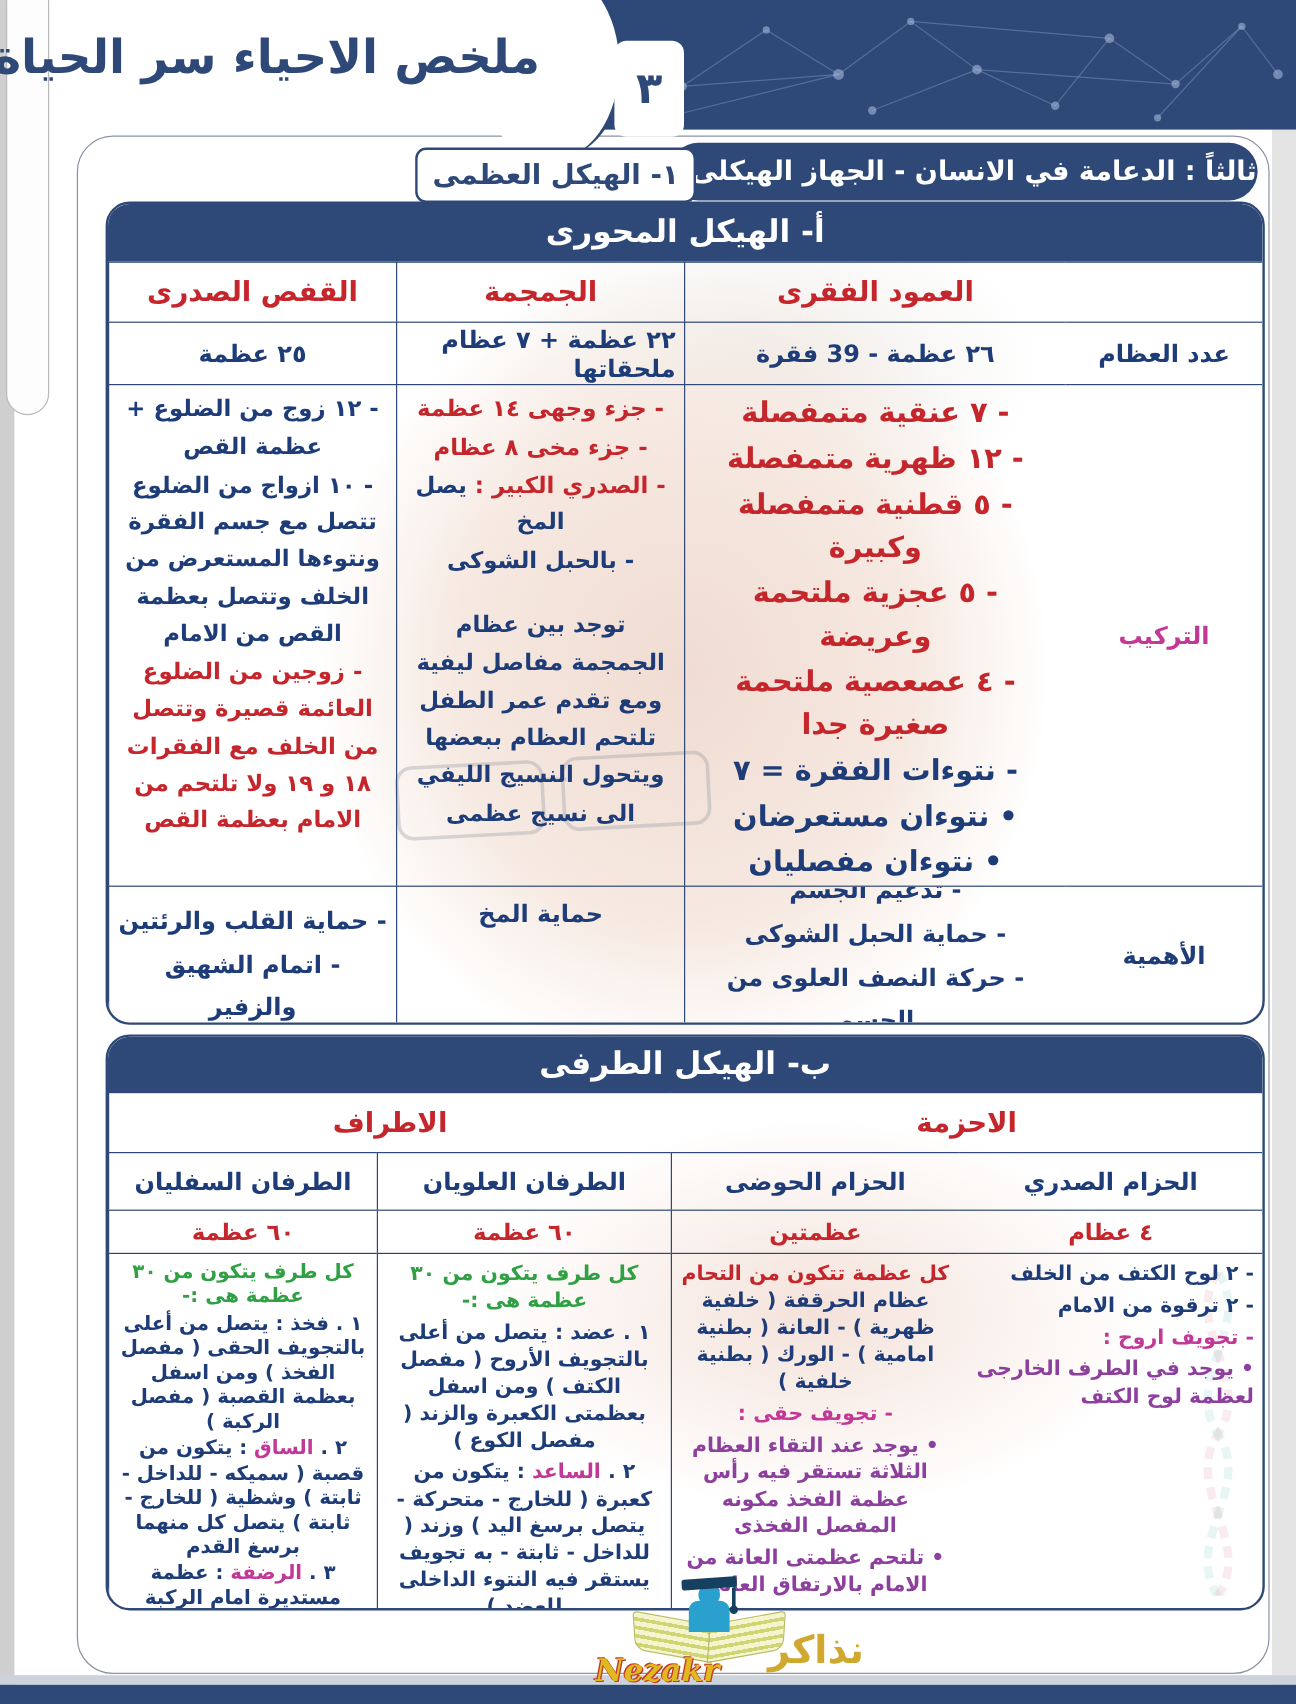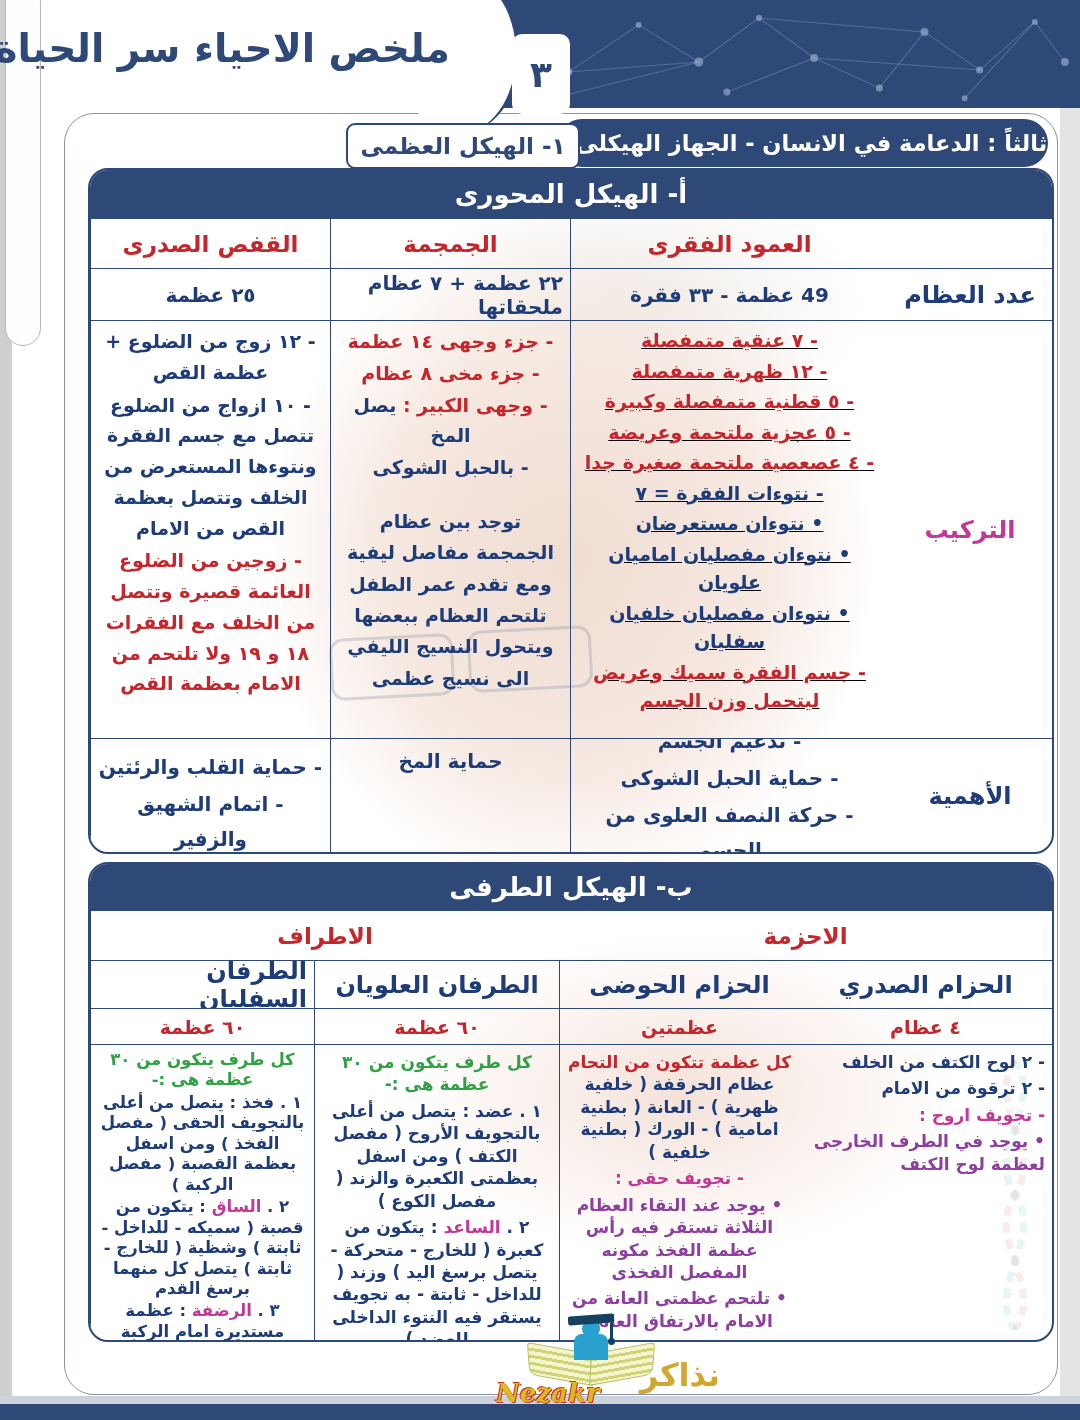--- a/index.html
+++ b/index.html
@@ -52,24 +52,24 @@
        overflow:hidden;z-index:1;background:transparent;}
   .tbl-title{height:48px;background:#2e4978;color:#ffffff;display:flex;align-items:center;
              justify-content:center;font-size:26px;direction:rtl;}
   .grid{display:grid;direction:rtl;}
   .cell{border-right:0;border-left:1.5px solid #2e4978;border-top:1.5px solid #2e4978;
         display:flex;flex-direction:column;align-items:center;justify-content:center;
         padding:4px 7px;box-sizing:border-box;overflow:hidden;}
   .cell.no-bl{border-left:none;}
   .cell.top{align-items:stretch;justify-content:flex-start;}
   .hdr{font-size:23px;color:#c5262c;}
-  .lbl{font-size:24px;}
+  .lbl{font-size:20px;}
   .cnt{font-size:20px;}
   .li{margin:1px 0;width:100%;text-align:center;}
-  .listA{font-size:19px;line-height:1.5;width:100%;text-decoration:underline;}
+  .listA{font-size:24px;line-height:1.5;width:100%;}
   .listA2{font-size:19px;line-height:1.62;width:100%;}
   .note{font-size:19px;line-height:1.65;margin-top:22px;text-align:center;width:100%;}
   .listB{font-size:17px;line-height:1.32;width:100%;}
   .listB .li{margin:2px 0;}
   .listB.rt .li{text-align:right;}
   .listLow{font-size:16.5px;line-height:1.24;width:100%;}
   .impr{font-size:20px;line-height:1.75;width:100%;}
   
   .logo{position:absolute;left:470px;top:1312px;width:250px;height:92px;z-index:5;}
   .lg-ar{position:absolute;right:0px;bottom:10px;font-size:32px;color:rgba(203,158,24,.9);}
@@ -160,42 +160,42 @@
 <div class="tbl" style="top:168px;">
   <div class="tbl-title">أ- الهيكل المحورى</div>
   <div class="grid" style="grid-template-columns:164px 318px 240px 1fr;grid-template-rows:50px 52px 418px 114px;">
 
     <div class="cell no-bl"></div>
     <div class="cell hdr">العمود الفقرى</div>
     <div class="cell hdr">الجمجمة</div>
     <div class="cell hdr">القفص الصدرى</div>
 
     <div class="cell no-bl lbl c-b">عدد العظام</div>
-    <div class="cell cnt c-b">49 عظمة  -  ٣٣ فقرة</div>
+    <div class="cell cnt c-b">٢٦ عظمة  -  39 فقرة</div>
     <div class="cell cnt c-b">٢٢ عظمة + ٧ عظام ملحقاتها</div>
     <div class="cell cnt c-b">٢٥ عظمة</div>
 
     <div class="cell no-bl lbl c-m">التركيب</div>
     <div class="cell top listA">
         <div class="li"><span class="c-r">- ٧ عنقية متمفصلة</span></div>
         <div class="li"><span class="c-r">- ١٢ ظهرية متمفصلة</span></div>
         <div class="li"><span class="c-r">- ٥ قطنية متمفصلة وكبيرة</span></div>
         <div class="li"><span class="c-r">- ٥ عجزية ملتحمة وعريضة</span></div>
         <div class="li"><span class="c-r">- ٤ عصعصية ملتحمة صغيرة جدا</span></div>
         <div class="li"><span class="c-b">- نتوءات الفقرة = ٧</span></div>
         <div class="li"><span class="c-b">• نتوءان مستعرضان</span></div>
         <div class="li"><span class="c-b">• نتوءان مفصليان اماميان علويان</span></div>
         <div class="li"><span class="c-b">• نتوءان مفصليان خلفيان سفليان</span></div>
         <div class="li"><span class="c-r">- جسم الفقرة سميك وعريض ليتحمل وزن الجسم</span></div>
       </div>
     <div class="cell top listA2">
       <div>
           <div class="li"><span class="c-r">- جزء وجهى   ١٤ عظمة</span></div>
           <div class="li"><span class="c-r">- جزء مخى    ٨ عظام</span></div>
-          <div class="li"><span class="c-r">- وجهى الكبير : </span><span class="c-b">يصل المخ</span></div>
+          <div class="li"><span class="c-r">- الصدري الكبير : </span><span class="c-b">يصل المخ</span></div>
           <div class="li"><span class="c-b">- بالحبل الشوكى</span></div>
         </div>
       <div class="note c-b">توجد بين عظام الجمجمة مفاصل ليفية ومع تقدم عمر الطفل تلتحم العظام ببعضها ويتحول النسيج الليفي الى نسيج عظمى</div>
     </div>
     <div class="cell top listA2">
         <div class="li"><span class="c-b">- ١٢ زوج من الضلوع + عظمة القص</span></div>
         <div class="li"><span class="c-b">- ١٠ ازواج من الضلوع تتصل مع جسم الفقرة ونتوءها المستعرض من الخلف وتتصل بعظمة القص من الامام</span></div>
         <div class="li"><span class="c-r">- زوجين من الضلوع العائمة قصيرة وتتصل من الخلف مع الفقرات ١٨ و ١٩ ولا تلتحم من الامام بعظمة القص</span></div>
       </div>
 

